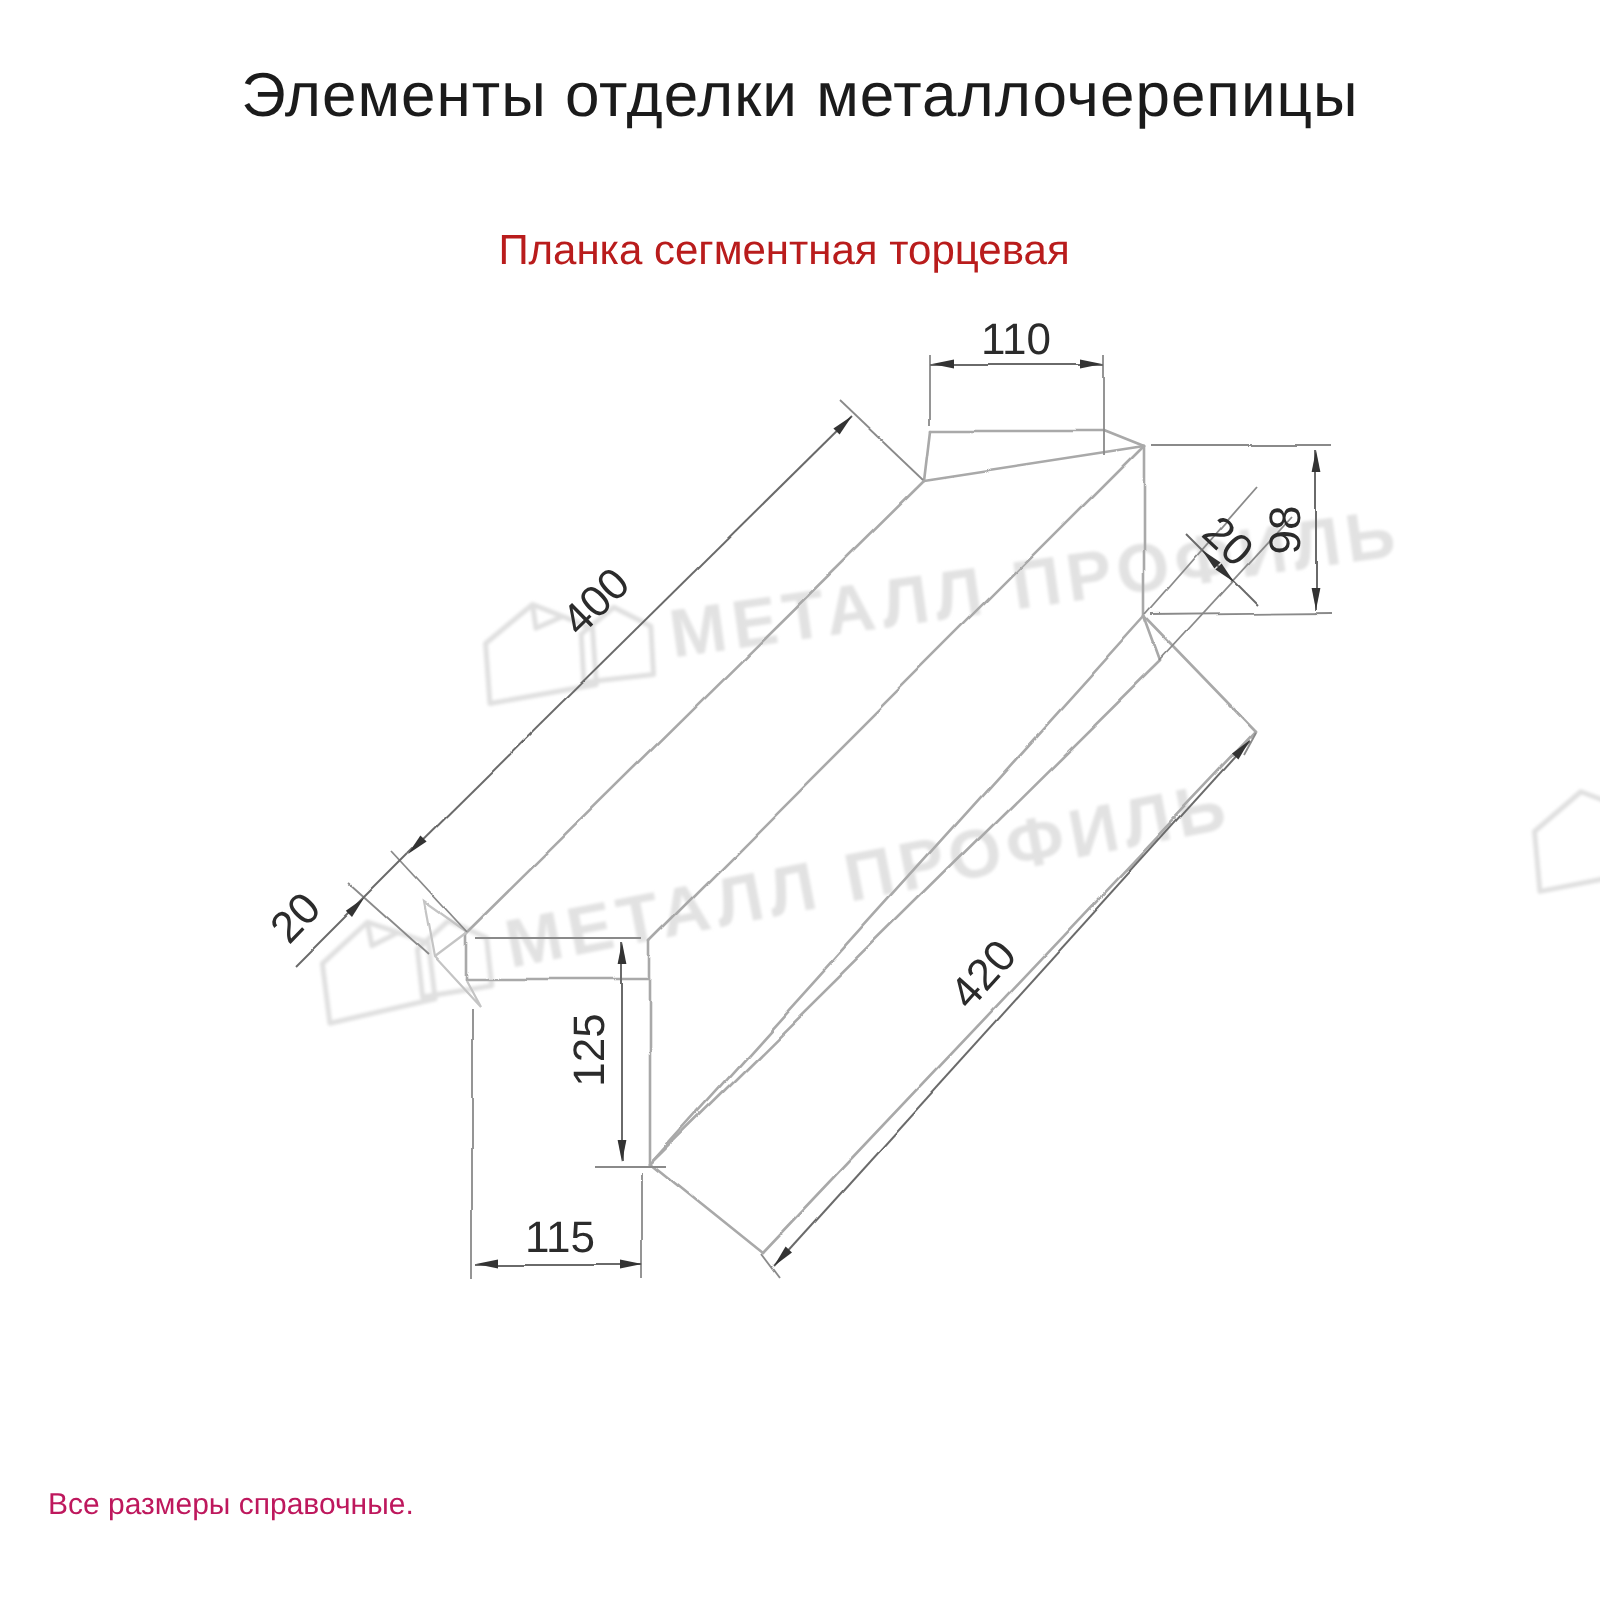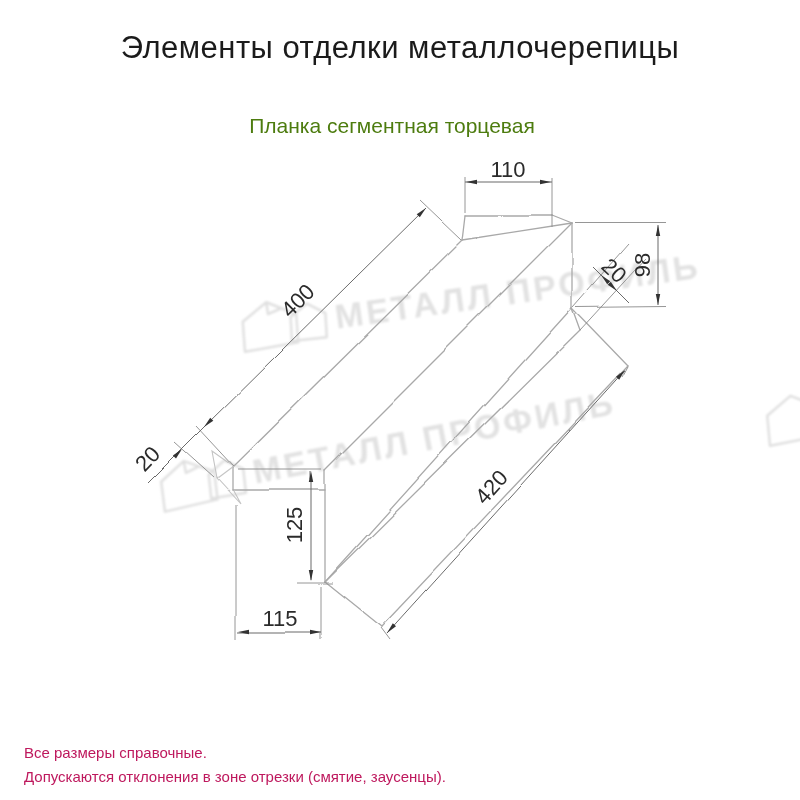--- a/index.html
+++ b/index.html
@@ -1,21 +1,21 @@
 <!DOCTYPE html>
 <html><head>
 <meta charset="utf-8">
 <style>
   html,body{margin:0;padding:0;background:#fff;}
   .page{position:relative;width:800px;height:800px;background:#ffffff;overflow:hidden;
         font-family:"Liberation Sans", sans-serif;}
   .title{position:absolute;top:30px;left:0;width:800px;text-align:center;
          font-size:31px;letter-spacing:0.5px;color:#1b1b1b;font-weight:400;}
   .subtitle{position:absolute;top:113px;left:0;width:784px;text-align:center;
-            font-size:21px;line-height:26px;color:#4d7c0f;font-weight:400;}
+            font-size:21px;line-height:26px;color:#b91c1c;font-weight:400;}
   .notes{position:absolute;left:24px;top:741px;font-size:15px;line-height:24px;color:#be185d;}
   svg text.dim{font-family:"Liberation Sans", sans-serif;font-size:22px;fill:#2b2b2b;}
   svg .shape{stroke:#a9a9a9;stroke-width:1.3;fill:none;stroke-linecap:round;}
   svg .shape-faint{stroke:#c4c4c4;stroke-width:1.1;fill:none;}
   svg .dimline{stroke:#6b6b6b;stroke-width:1;fill:none;}
   svg .extline{stroke:#8a8a8a;stroke-width:0.9;fill:none;}
   svg .arrow{fill:#333;stroke:none;}
   svg .wm-text{font-family:"Liberation Sans", sans-serif;font-weight:bold;
                font-size:34px;letter-spacing:3px;fill:#e2e2e2;}
   svg .wm-logo{stroke:#e0e0e0;stroke-width:2.5;fill:#ffffff;fill-opacity:0.6;stroke-linejoin:round;}
@@ -149,16 +149,15 @@
       <text class="dim" transform="translate(303,306) rotate(-44.5)" text-anchor="middle">400</text>
       <text class="dim" transform="translate(153,464) rotate(-46)" text-anchor="middle">20</text>
       <text class="dim" transform="translate(302,525) rotate(-90)" text-anchor="middle">125</text>
       <text class="dim" x="280" y="626" text-anchor="middle">115</text>
       <text class="dim" transform="translate(497,492) rotate(-48)" text-anchor="middle">420</text>
     </g>
   </svg>
 
   <div class="notes">
     <div>Все размеры справочные.</div>
-    <div>Допускаются отклонения в зоне отрезки (смятие, заусенцы).</div>
   </div>
 
 </div>
 
 </body></html>

